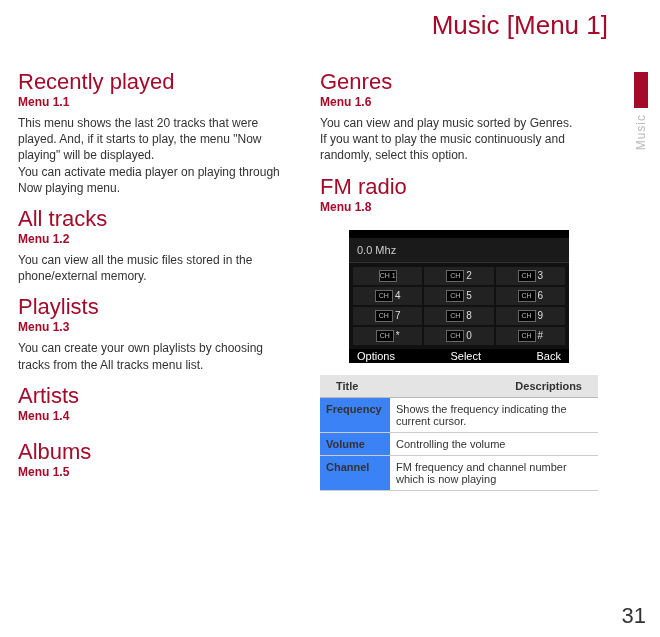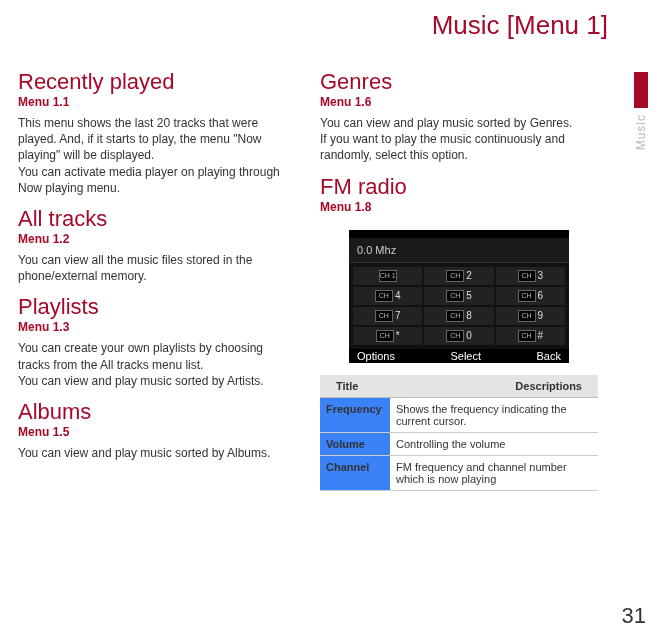--- a/index.html
+++ b/index.html
@@ -192,29 +192,31 @@
 
     <div>
       <div class="section-header">
         <div class="section-title">Playlists</div>
         <div class="section-ref">Menu 1.3</div>
       </div>
       <div class="section-body">You can create your own playlists by choosing tracks from the All tracks menu list.</div>
     </div>
 
     <div>
-      <div class="section-body">You can view and play music sorted by Artists.</div>
+      <div class="section-header">
+        <div class="section-title">Artists</div>
+        <div class="section-ref">Menu 1.4</div>
+      </div>
     </div>
 
     <div>
       <div class="section-header">
         <div class="section-title">Albums</div>
         <div class="section-ref">Menu 1.5</div>
       </div>
-      <div class="section-body">You can view and play music sorted by Albums.</div>
     </div>
 
   </div>
 
   <div class="col col-right">
 
     <div>
       <div class="section-header">
         <div class="section-title">Genres</div>
         <div class="section-ref">Menu 1.6</div>

